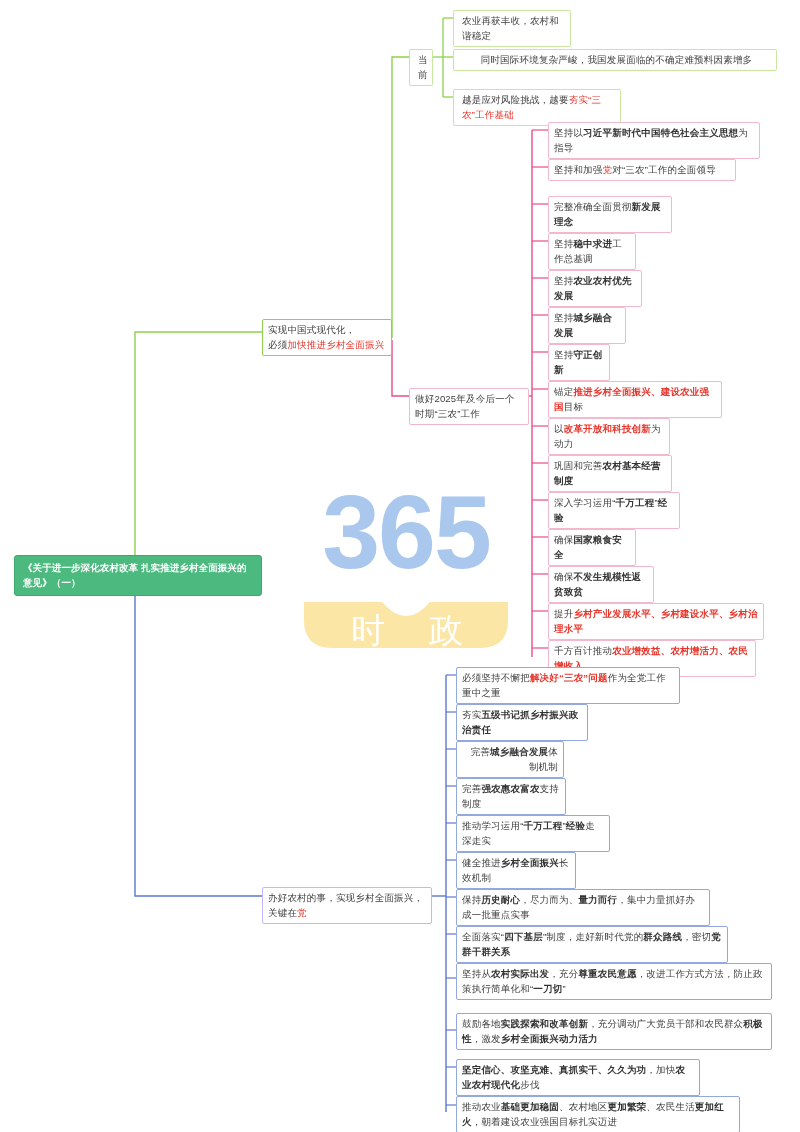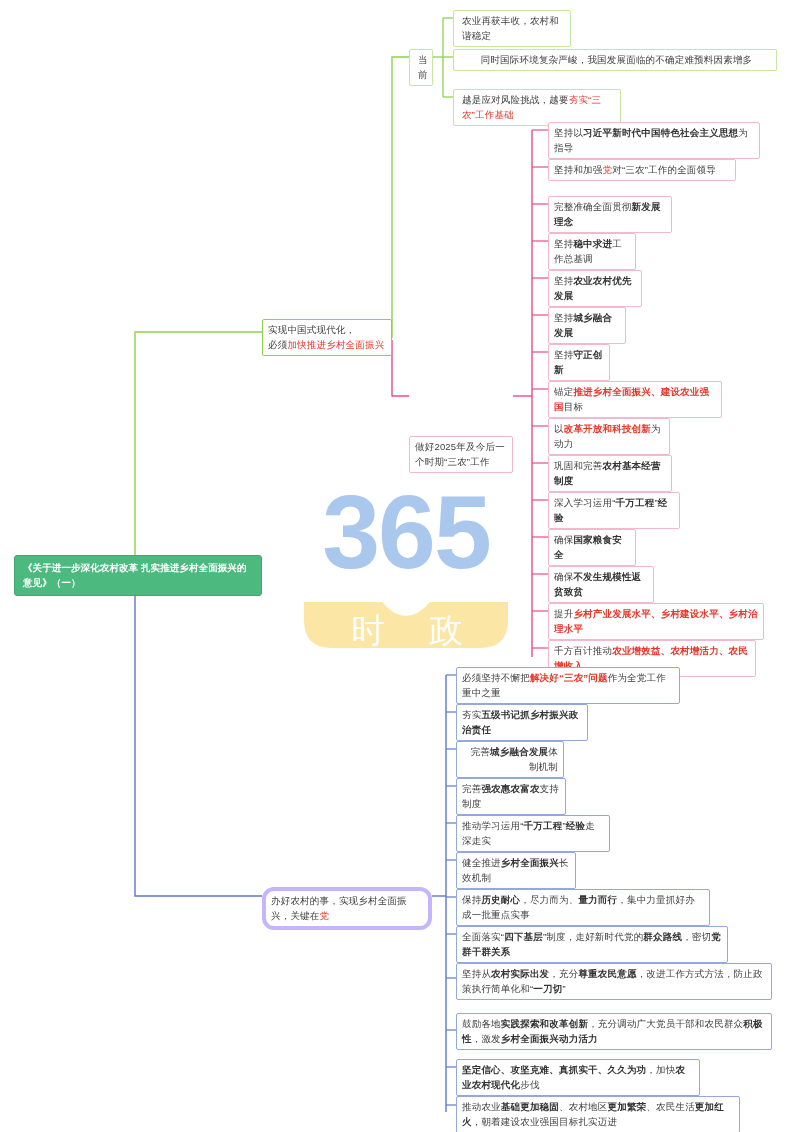--- a/index.html
+++ b/index.html
@@ -66,22 +66,22 @@
   }
   .node.pink {
     border: 1px solid #f3b8cd;
     border-radius: 2px;
   }
   .node.blue {
     border: 1px solid #93a8e0;
     border-radius: 2px;
   }
   .node.blue-strong {
-    border: 4px solid #c4b5fd;
-    border-radius: 12px;
+    border: 1px solid #c4b5fd;
+    border-radius: 2px;
   }
   .hl {
     color: #e8352b;
   }
   .b {
     font-weight: bold;
     color: #333333;
   }
   .bp {
     font-weight: bold;
@@ -169,21 +169,21 @@
   <div class="node greenplain" style="left:453px; top:10px; width:118px;">
     <span>农业再获丰收，农村和谐稳定</span>
   </div>
   <div class="node greenplain" style="left:453px; top:49px; width:324px;text-align:center;">
     <span>同时国际环境复杂严峻，我国发展面临的不确定难预料因素增多</span>
   </div>
   <div class="node greenplain" style="left:453px; top:89px; width:168px;">
     <span>越是应对风险挑战，越要<span class="hl">夯实“三农”工作基础</span></span>
   </div>
 
-  <div class="node pink" style="left:409px; top:388px; width:104px;margin-top:48px;">
+  <div class="node pink" style="left:409px; top:388px; width:120px;">
     <span>做好2025年及今后一个时期“三农”工作</span>
   </div>
 
   <div class="node pink" style="left:548px; top:122px; width:212px;">
     <span>坚持以<span class="b">习近平新时代中国特色社会主义思想</span>为指导</span>
   </div>
   <div class="node pink" style="left:548px; top:159px; width:188px;">
     <span>坚持和加强<span class="hl">党</span>对“三农”工作的全面领导</span>
   </div>
   <div class="node pink" style="left:548px; top:196px; width:124px;">

